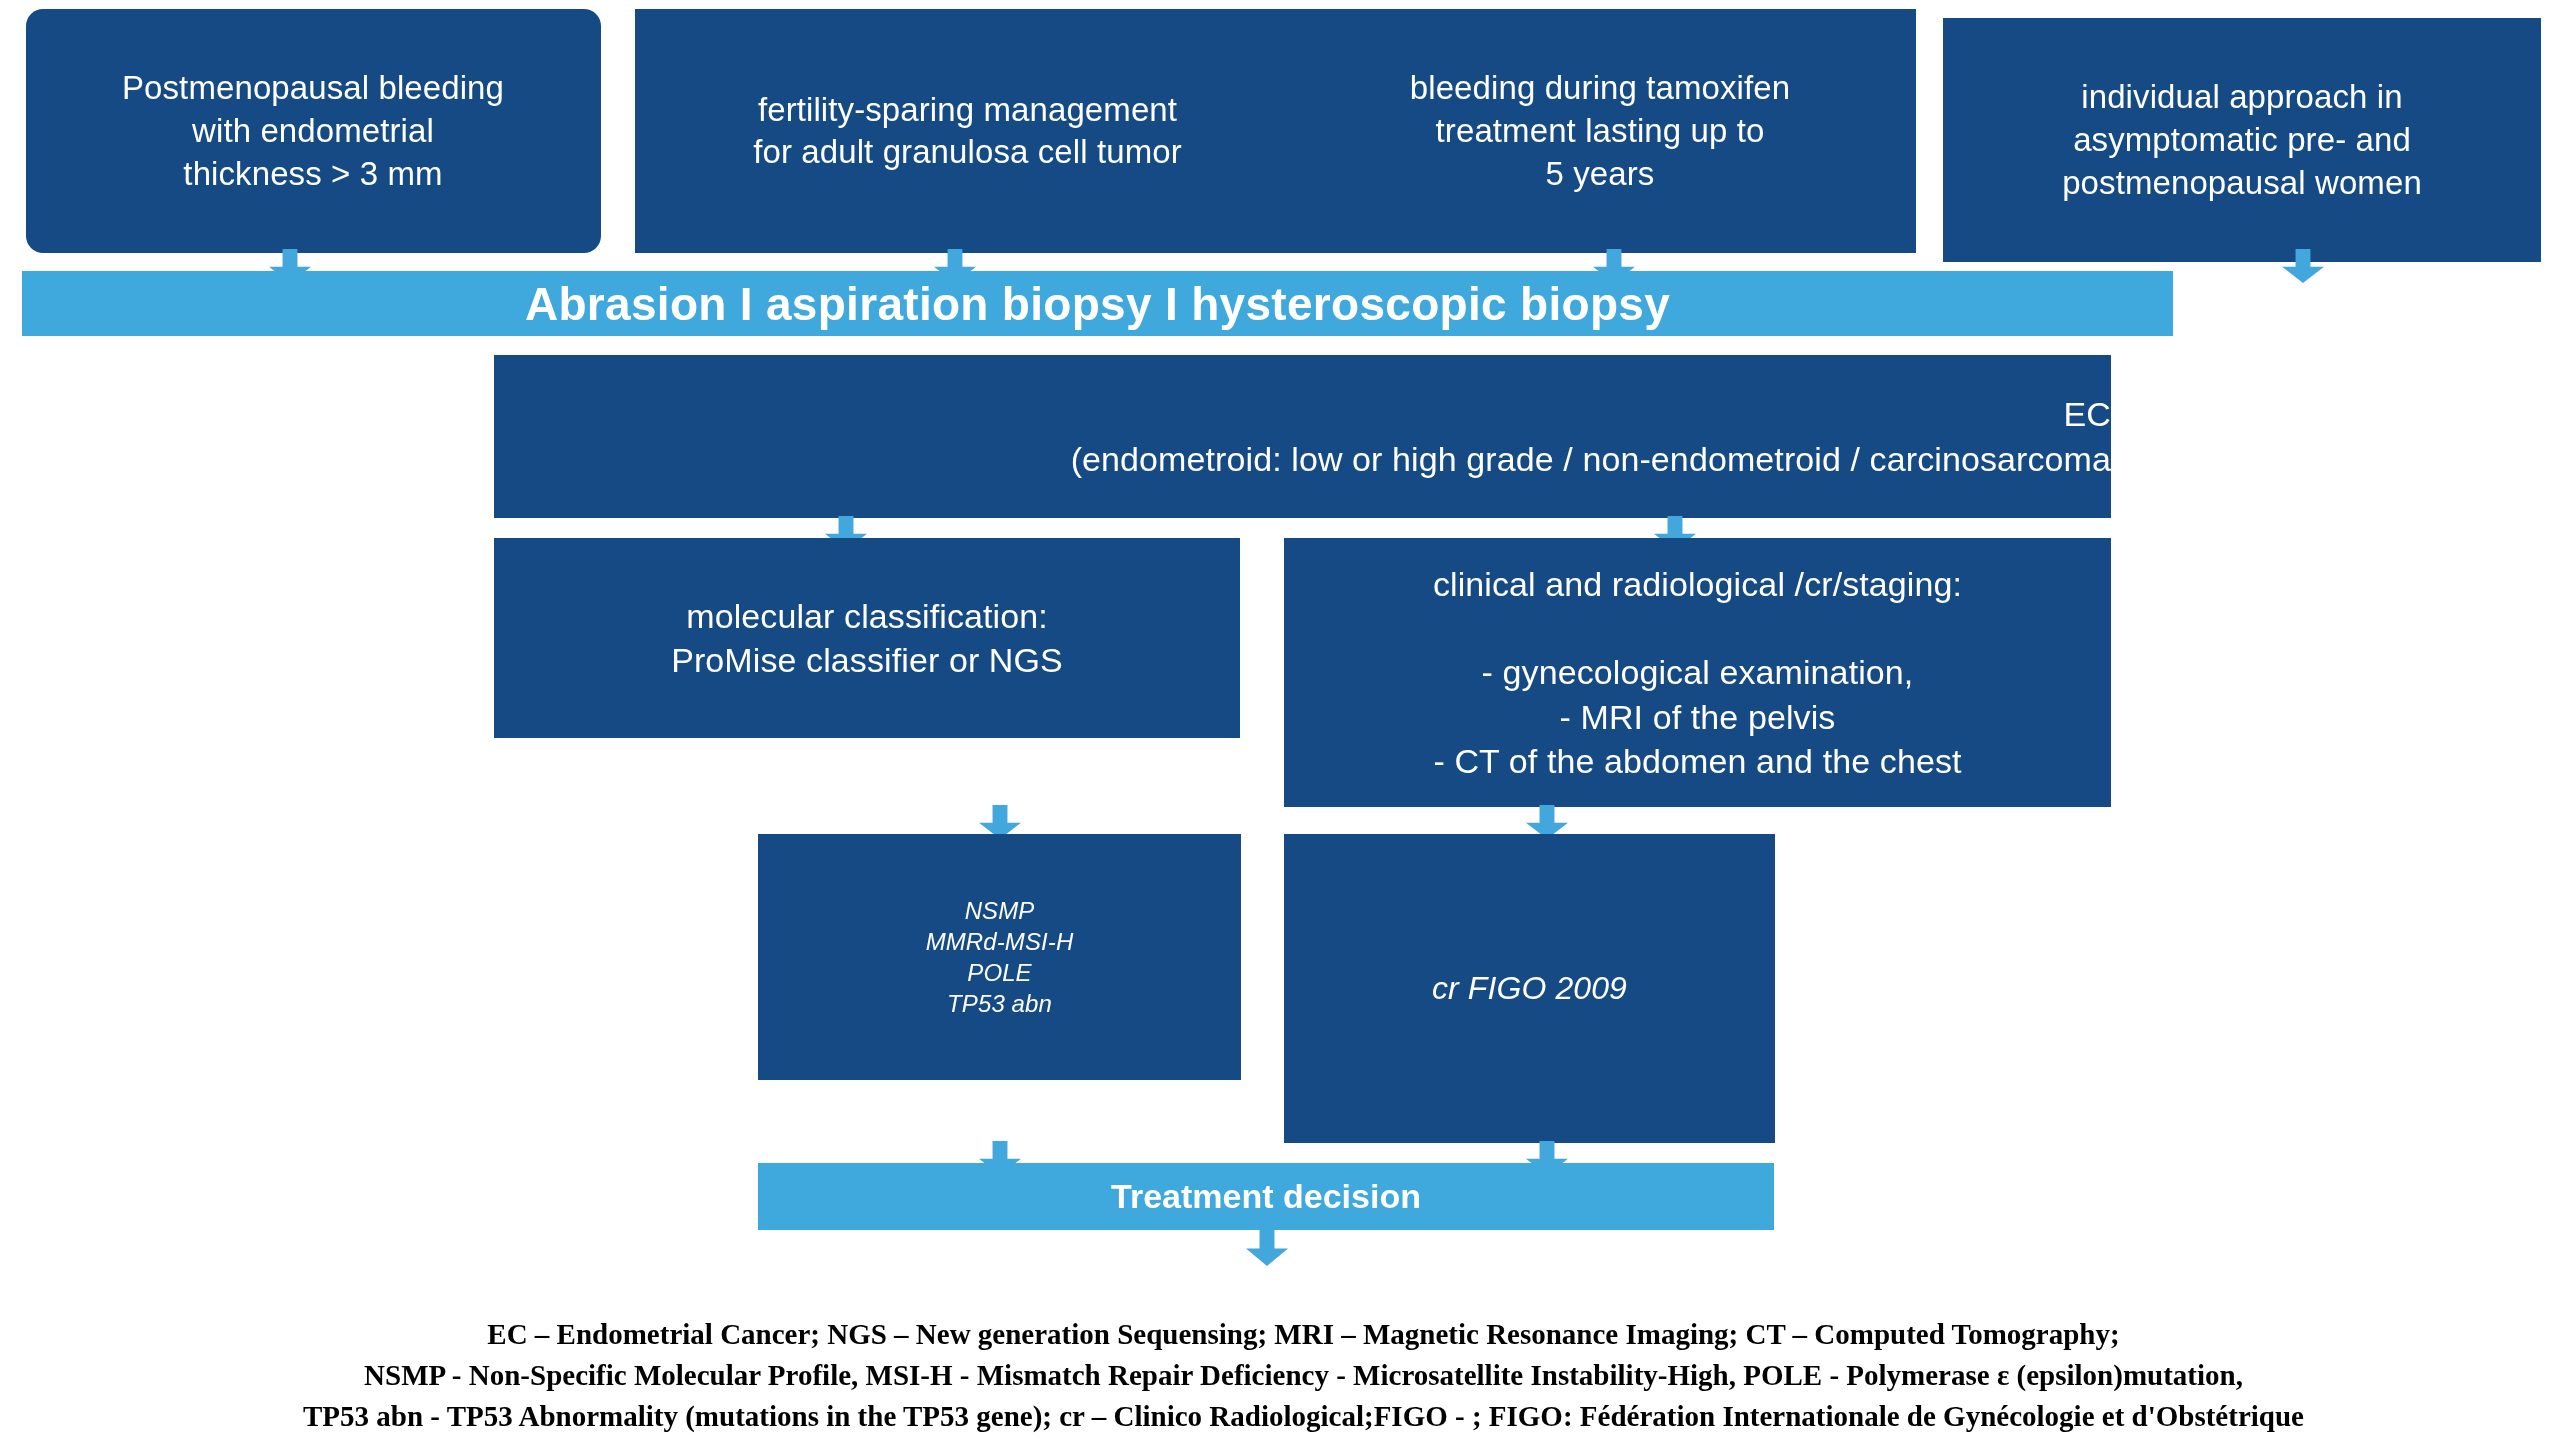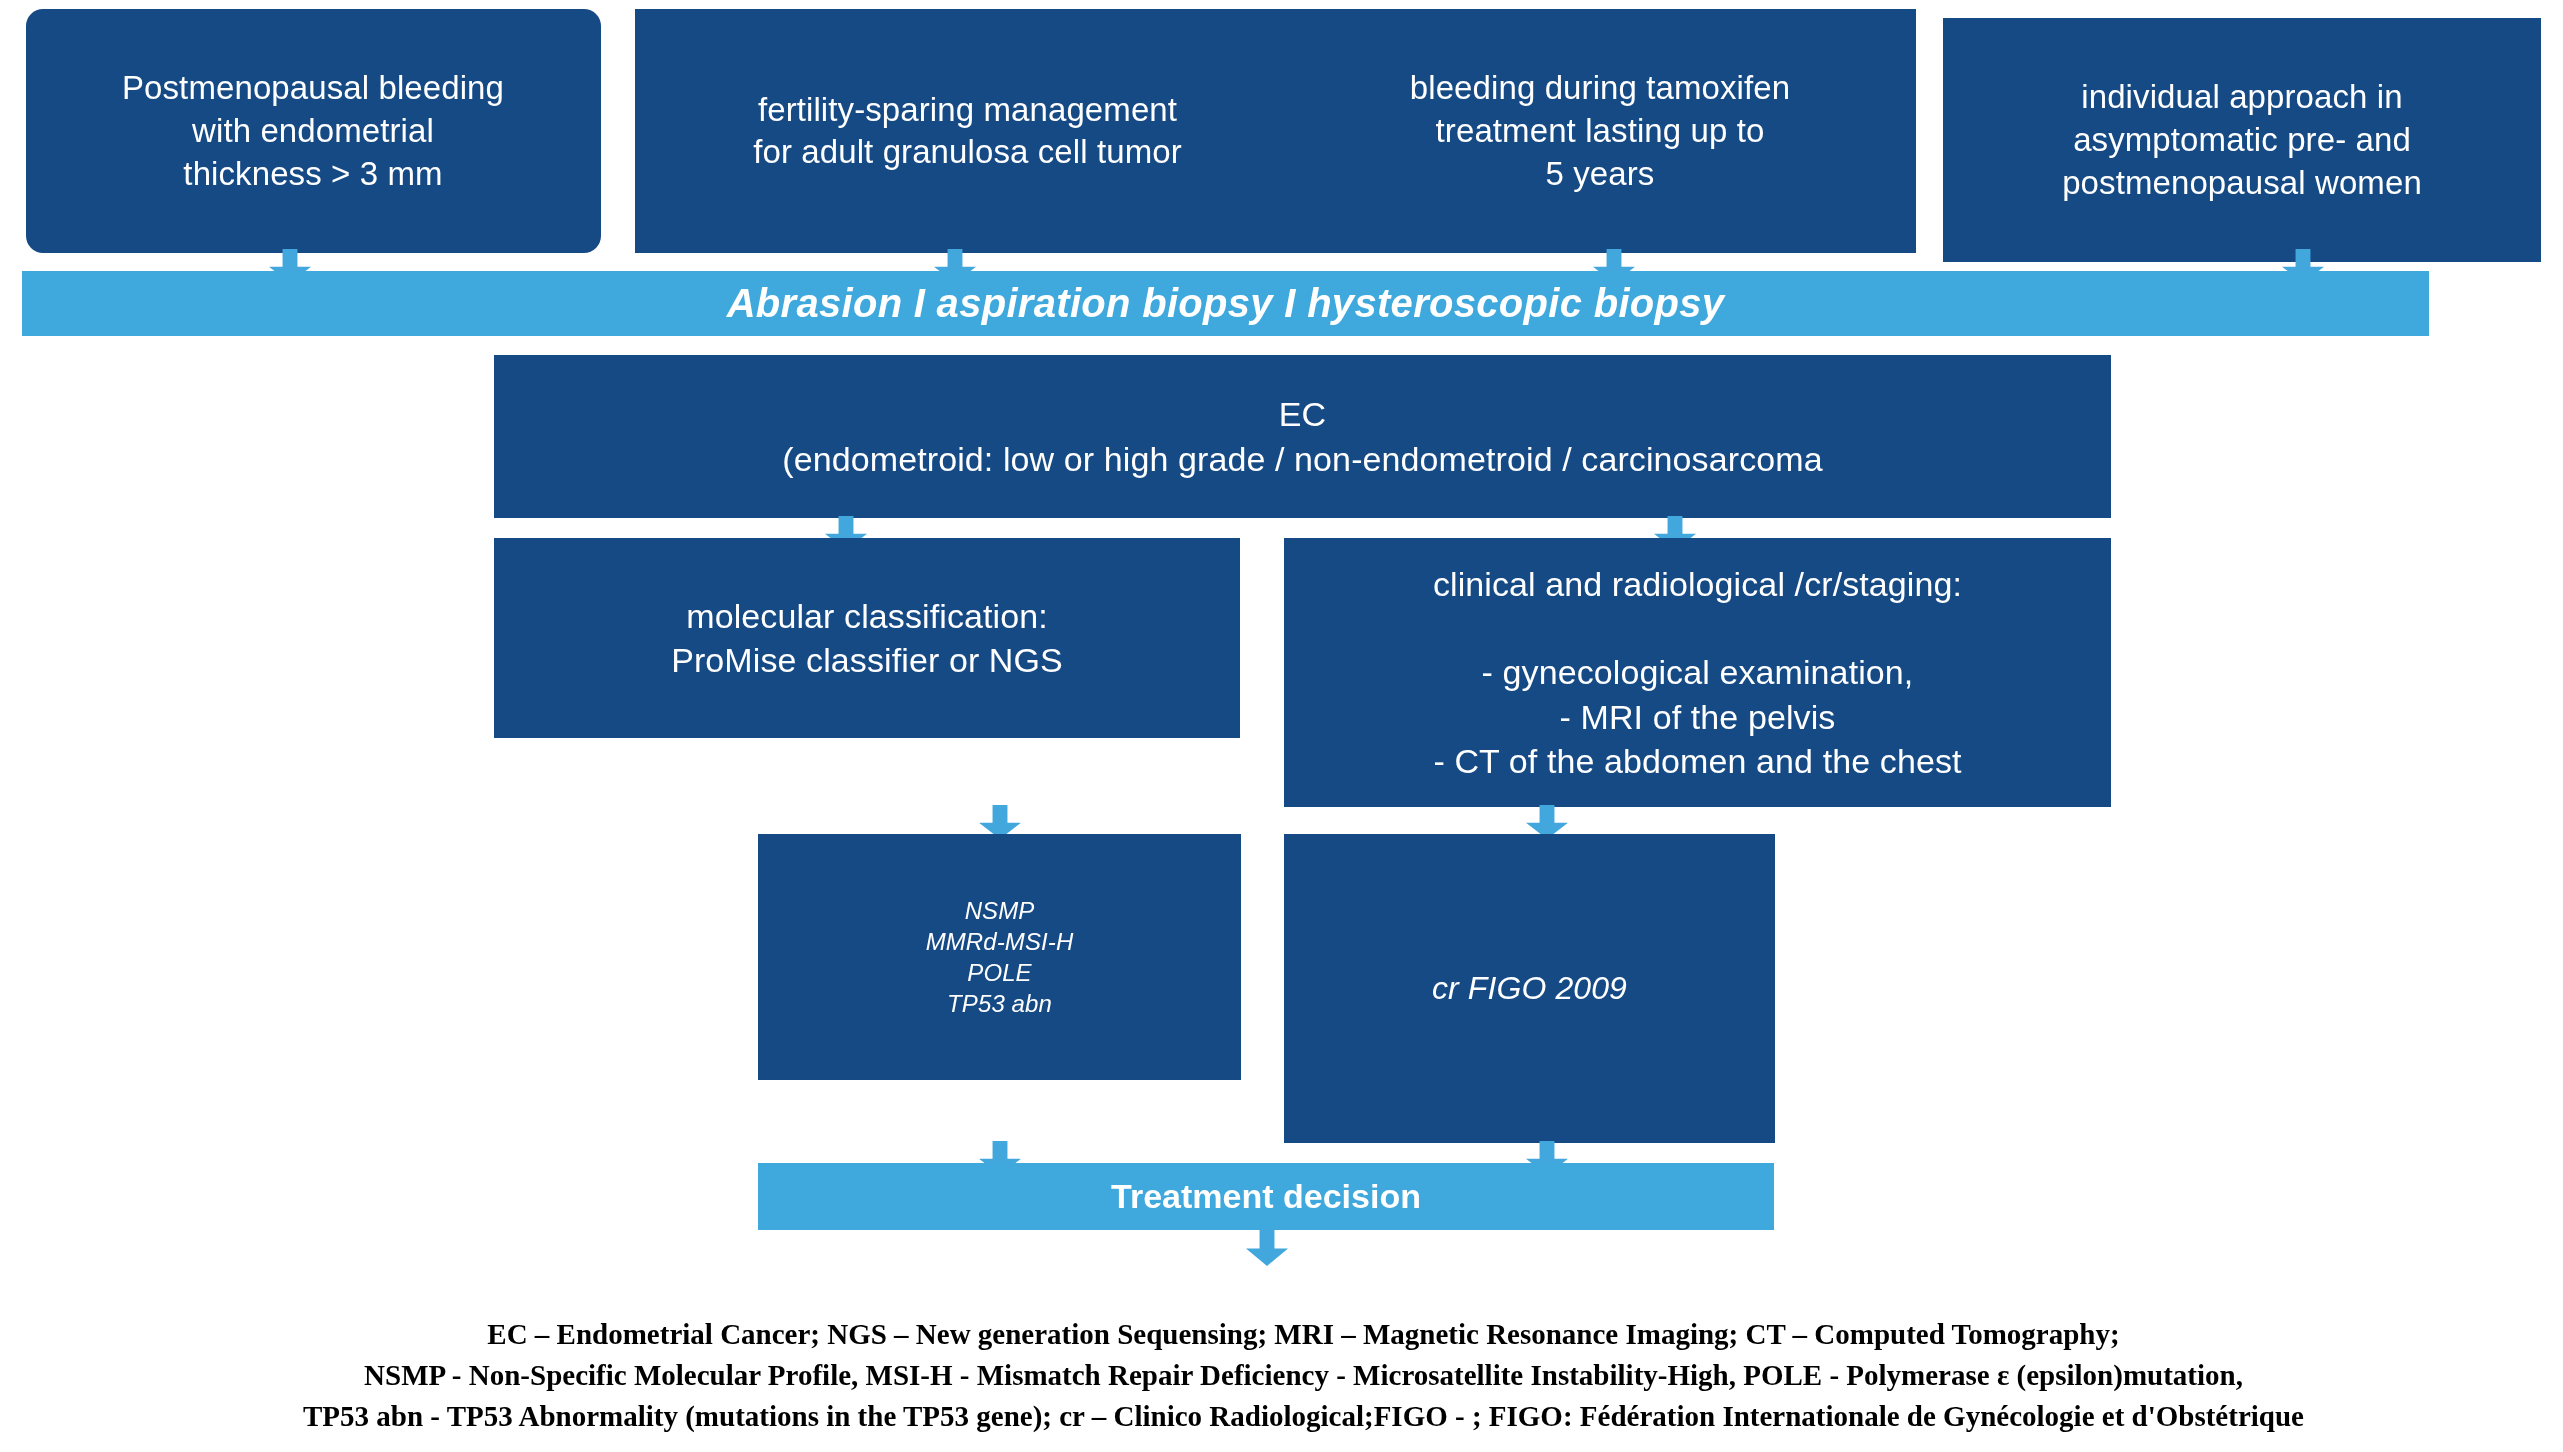--- a/index.html
+++ b/index.html
@@ -59,34 +59,34 @@
   }
   #top-box-0 { left: 25.5px;   width: 575px; border-radius: 17px; }
   #top-box-1 { left: 635px;  width: 665px; }
   #top-box-2 { left: 1284px; width: 632px; }
   #top-box-3 { left: 1943px; width: 598px; margin-top: 9px; }
 
   
   #biopsy-banner {
     left: 22px;
     top: 271px;
-    width: 2407px;
+    width: 2151px;
     height: 65px;
-    font-size: 40px;
+    font-size: 46px;
     letter-spacing: 0.3px;
-    font-style: italic;
   }
 
   
   #ec-node {
     left: 494px;
     top: 355px;
     width: 1617px;
     height: 163px;
     font-size: 34px;
+    text-align: right;
   }
 
   
   #molecular-node {
     left: 494px;
     top: 538px;
     width: 746px;
     height: 200px;
     font-size: 34px;
   }

